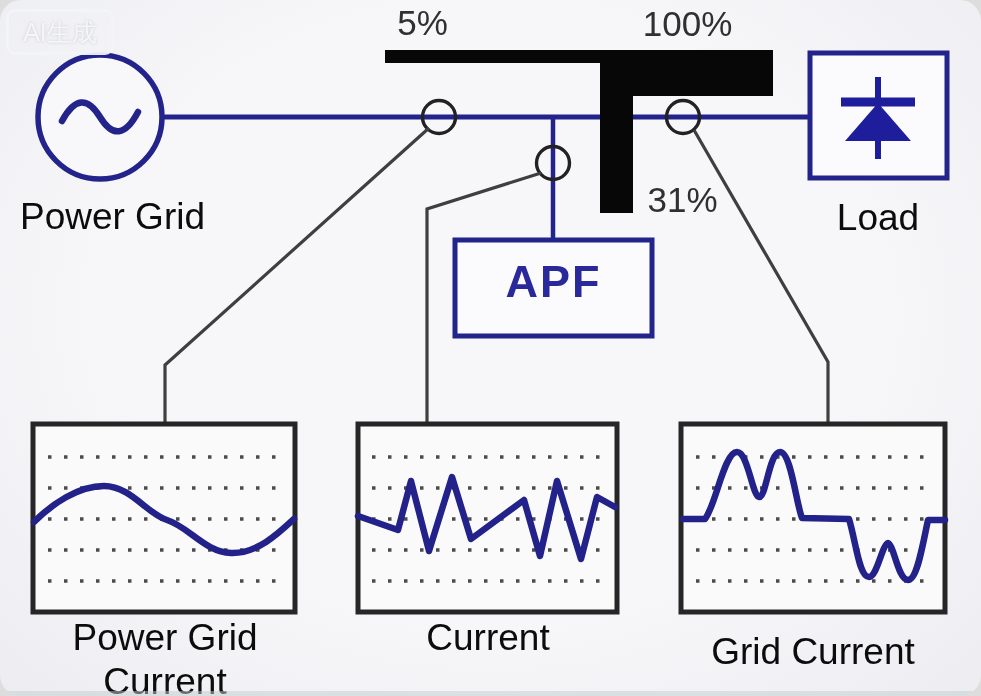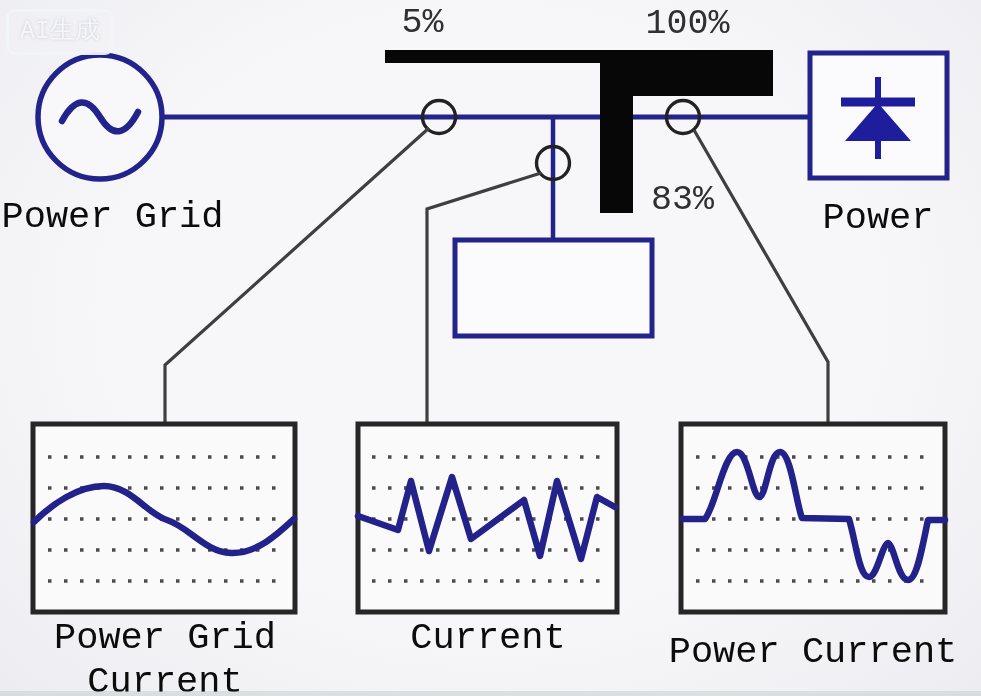--- a/index.html
+++ b/index.html
@@ -1,19 +1,20 @@
 <!DOCTYPE html>
 <html><head>
 <meta charset="utf-8">
 <style>
   html,body{margin:0;padding:0;background:#ddd;}
   .stage{
     position:relative;width:981px;height:696px;overflow:hidden;
     background:radial-gradient(ellipse at 50% 45%, #f7f7fa 55%, #ededf1 100%);
-    font-family:Liberation Mono, monospace;
+    font-family:Liberation Sans, sans-serif;
+    border-radius:21px;
   }
   .stage svg{position:absolute;left:0;top:0;}
   .lbl{position:absolute;text-align:center;color:#0c0c0c;white-space:nowrap;}
   .watermark{
     left:6px;top:9px;width:102px;height:40px;line-height:40px;font-size:25px;
     color:rgba(245,247,251,0.97);border:3px solid rgba(240,243,248,0.95);
     border-radius:9px;text-shadow:0 0 3px rgba(170,172,182,0.55);
   }
   .pct{font-size:35px;color:#303030;width:135px;}
   .pct-grid{left:355px;top:3px;}
@@ -103,28 +104,29 @@
         <line x1="696" y1="581" x2="932" y2="581"></line>
       </g>
       <path d="M 683,519 L 705,519 C 716,505 724,452 737,452 C 748,452 752,495 759,497 C 766,499 769,452 780,452 C 791,452 796,503 802,518 L 849,519 C 856,542 859,577 869,577 C 877,577 882,545 888,543 C 894,545 898,580 908,580 C 917,580 922,548 928,520 L 945,520" fill="none" stroke="#22228a" stroke-width="6.5" stroke-linecap="round" stroke-linejoin="round"></path>
     </g>
   </svg>
 
   <div class="lbl watermark">AI生成</div>
 
   <div class="lbl pct pct-grid">5%</div>
   <div class="lbl pct pct-load">100%</div>
-  <div class="lbl pct pct-apf">83%</div>
+  <div class="lbl pct pct-apf">31%</div>
 
   <div class="lbl source-label">Power Grid</div>
-  <div class="lbl load-label">Power</div>
+  <div class="lbl load-label">Load</div>
+  <div class="lbl apf-label">APF</div>
 
   <div class="lbl scope-label scope-label-1">
     <div>Power Grid</div>
     <div>Current</div>
   </div>
   <div class="lbl scope-label scope-label-2">
     <div>Current</div>
   </div>
-  <div class="lbl scope-label scope-label-3">Power Current</div>
+  <div class="lbl scope-label scope-label-3">Grid Current</div>
 
   <div class="bottom-strip"></div>
 </div>
 
 </body></html>

